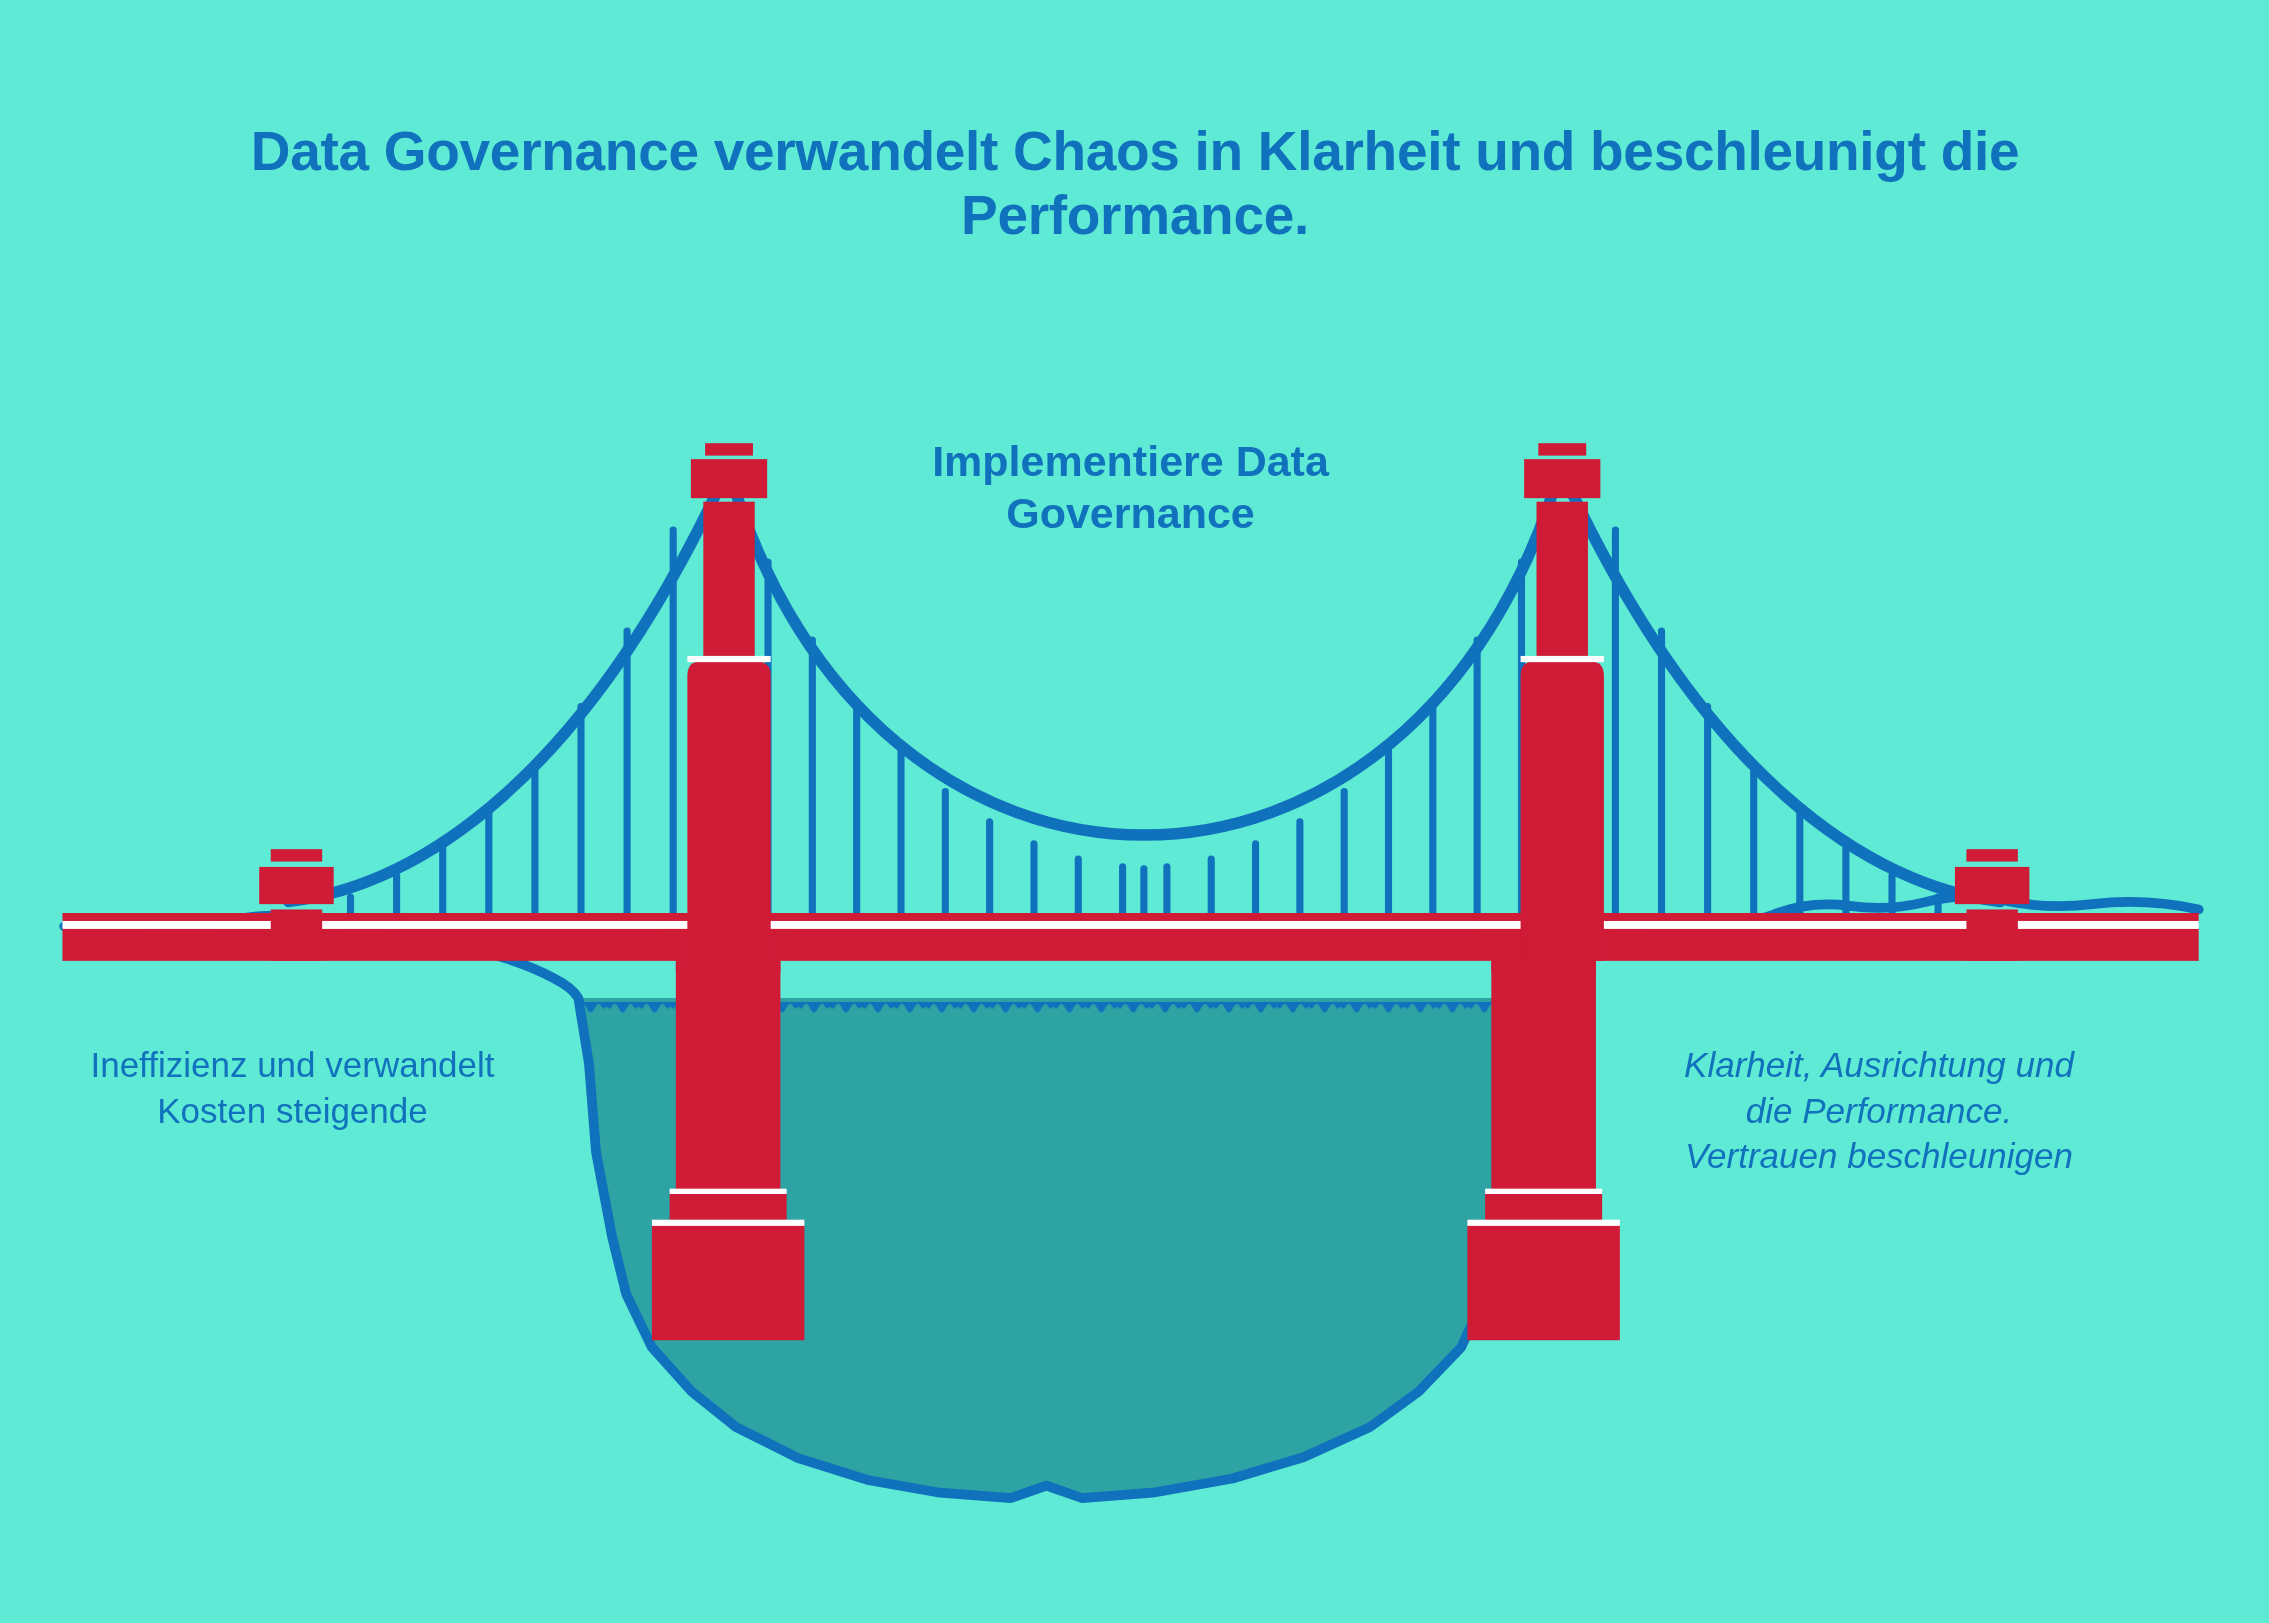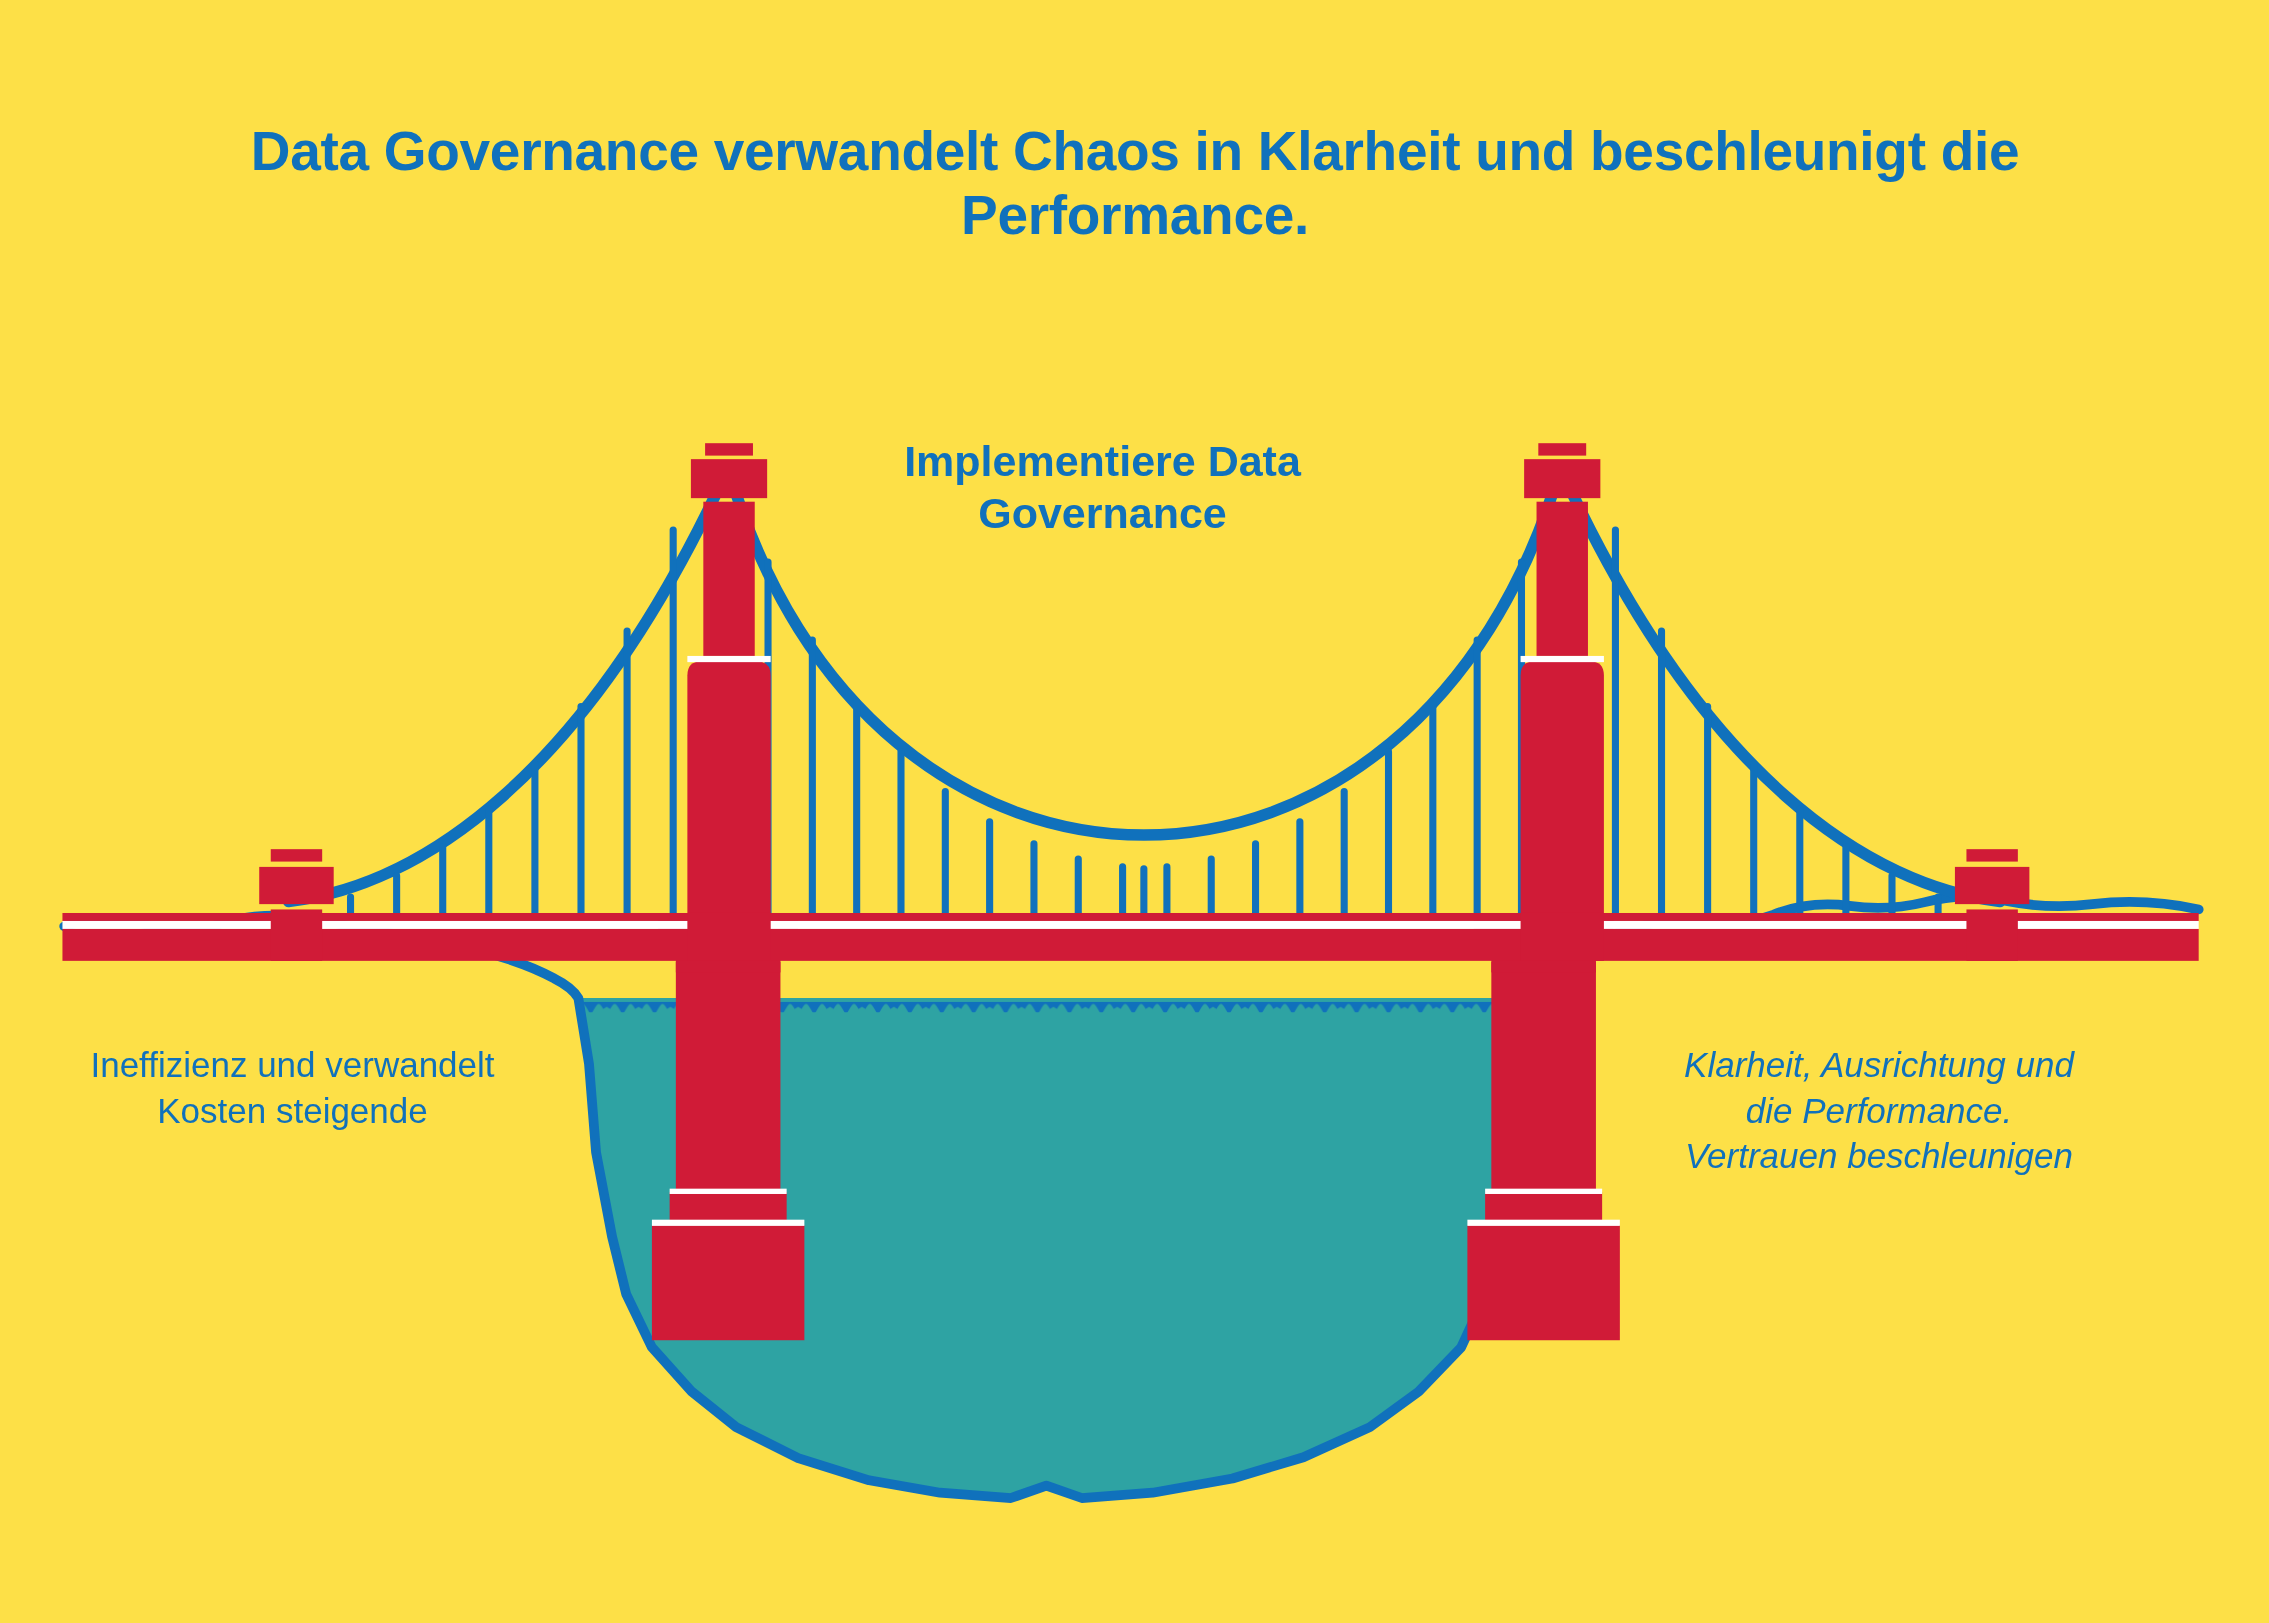--- a/index.html
+++ b/index.html
@@ -1,36 +1,36 @@
 <!DOCTYPE html>
 <html style="font-size:14px"><head>
 <meta charset="utf-8">
 <style>
   html,body{margin:0;padding:0;background:#ffffff;}
   body{
     width:2270px;height:1623px;overflow:hidden;
     font-family:"Liberation Sans", sans-serif;
     -webkit-font-smoothing:antialiased;
   }
-  #stage{position:relative;width:2270px;height:1623px;background:#fde047;}
+  #stage{position:relative;width:2270px;height:1623px;background:#5eead4;}
 
   
   .headline{
     position:absolute;left:151px;top:120px;width:1968px;
     text-align:center;
     color:#1071BC;
     font-weight:bold;
     font-size:55px;
     line-height:1.16;
     letter-spacing:-0.3px;
   }
 
   
   .span-label{
-    position:absolute;left:832px;top:436px;width:541px;
+    position:absolute;left:860px;top:436px;width:541px;
     text-align:center;
     color:#1071BC;
     font-weight:bold;
     font-size:43px;
     line-height:1.2;
   }
 
   
   .caption{
     position:absolute;

